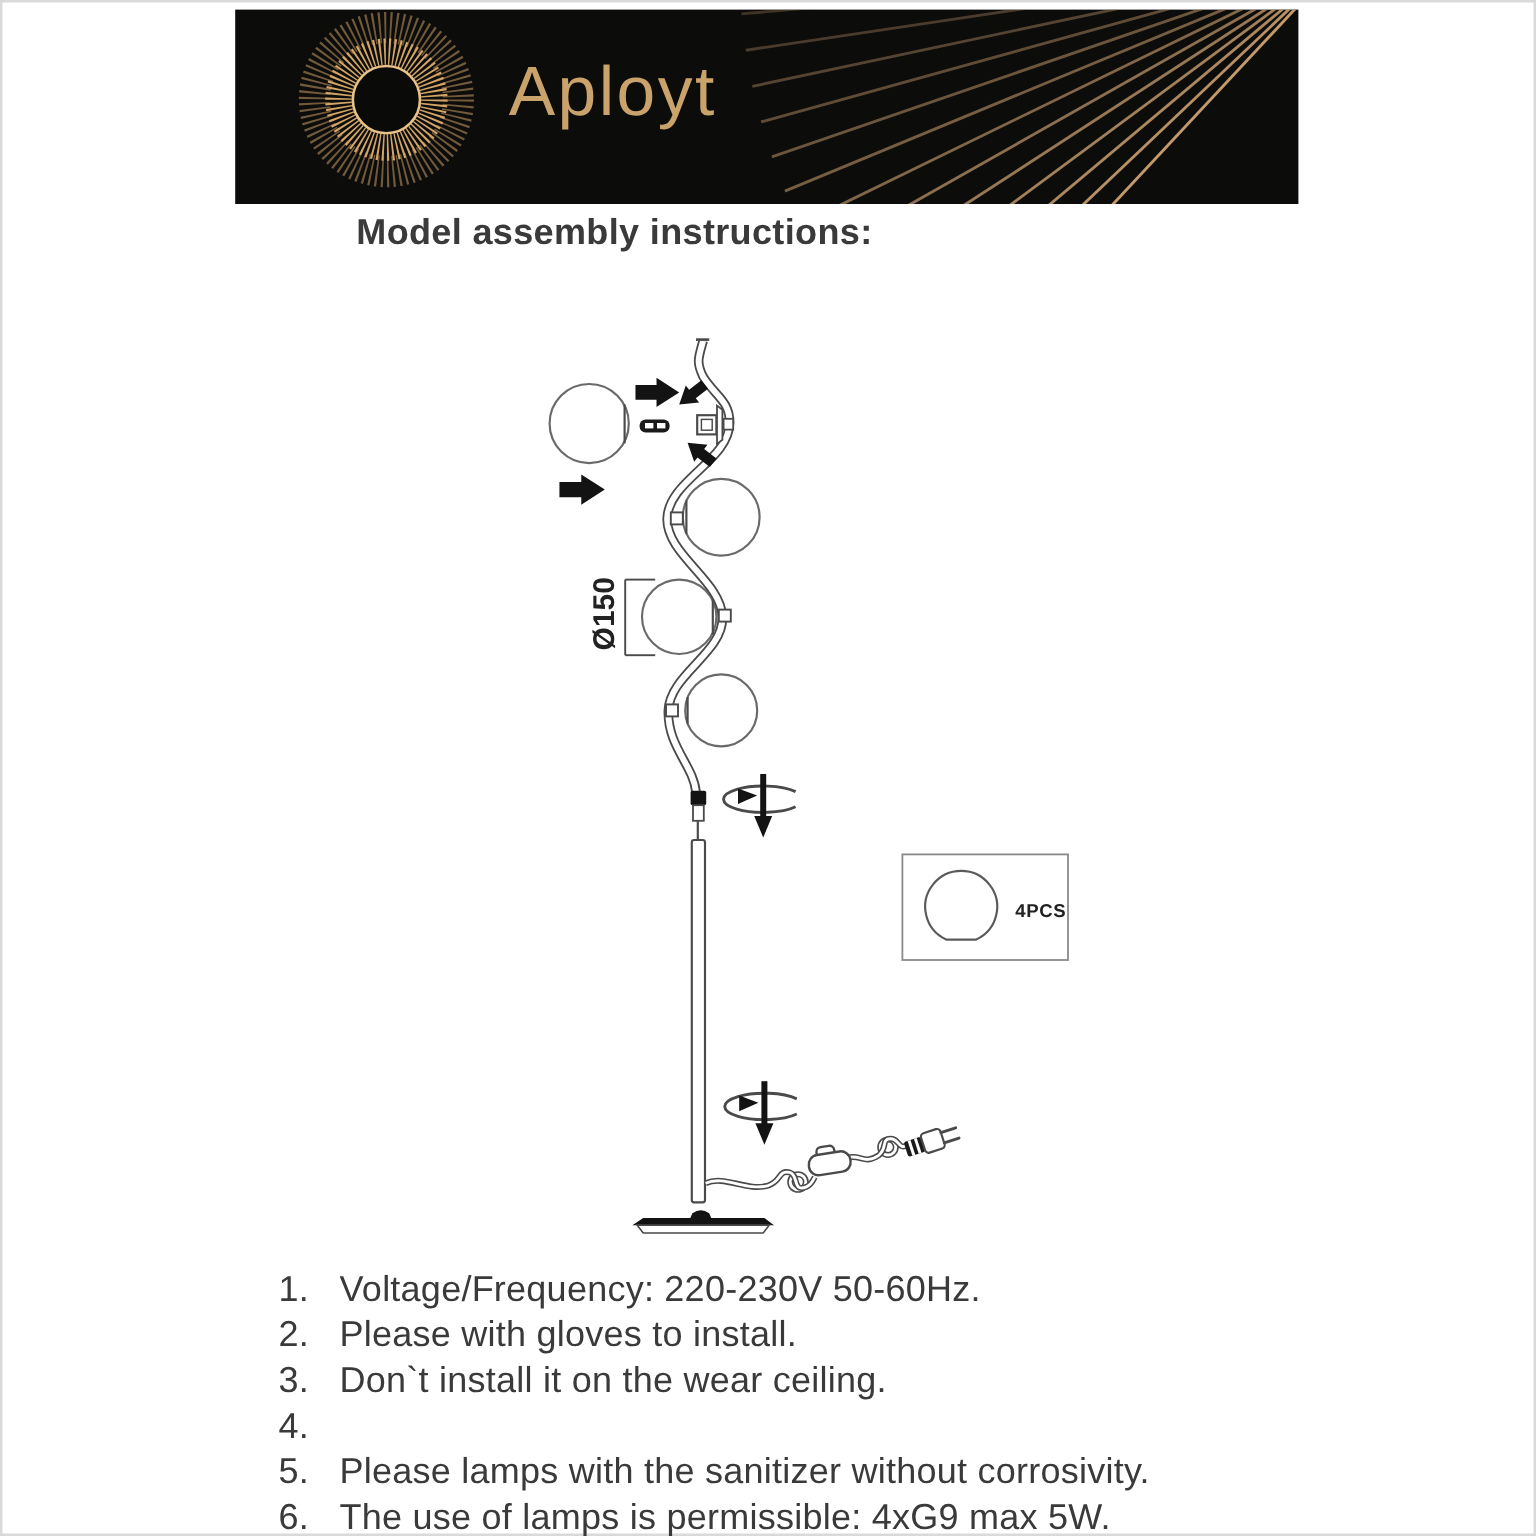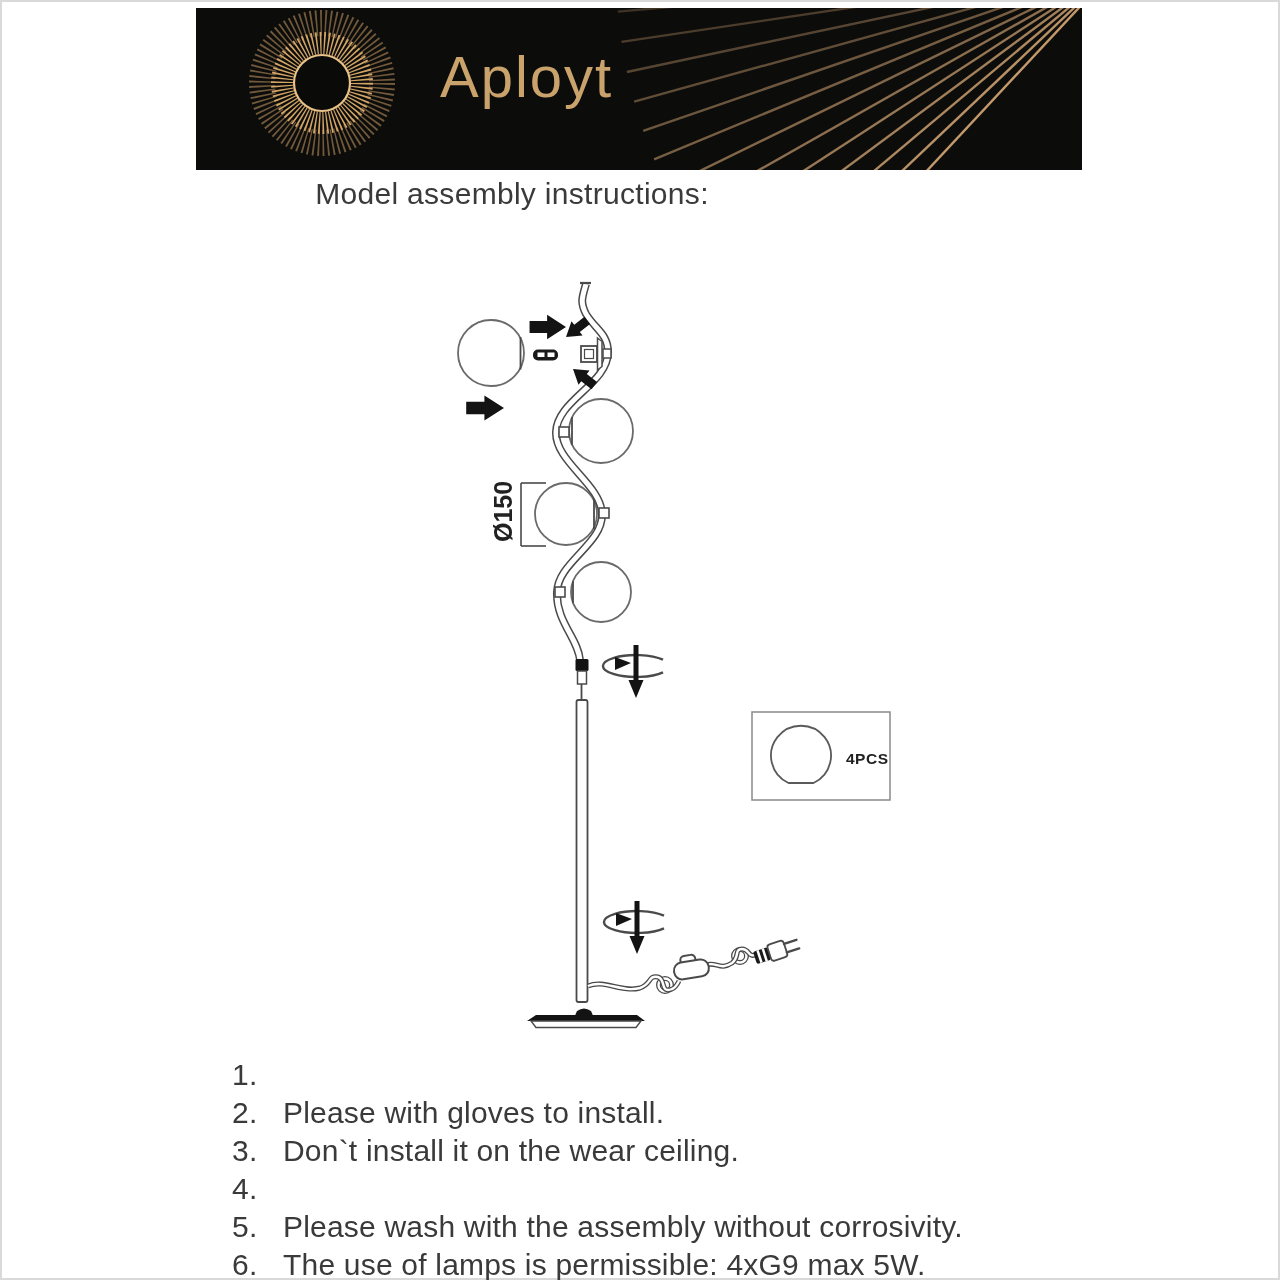--- a/index.html
+++ b/index.html
@@ -14,27 +14,27 @@
   }
   
   .banner{
     position:absolute;left:196px;top:8px;width:886px;height:162px;
     background:#0c0c0b;overflow:hidden;
   }
   .banner svg{position:absolute;left:0;top:0;}
   .brand{
     position:absolute;left:228px;top:40px;
     font-size:58px;font-weight:400;letter-spacing:2px;
-    color:#c9a36b;line-height:1;margin-left:16px;
+    color:#c9a36b;line-height:1;
   }
   
   .title-block{
     position:absolute;left:0;top:175px;width:1024px;
     text-align:center;color:#3a3a3a;
-    font-size:30px;font-weight:400;line-height:38px;letter-spacing:.3px;
+    font-size:30px;font-weight:700;line-height:38px;letter-spacing:.3px;
   }
   
   svg.diagram{position:absolute;left:0;top:0;pointer-events:none;}
   .ln{stroke:#4a4a4a;fill:none;}
   .tube-o{stroke:#4a4a4a;stroke-width:8;fill:none;}
   .tube-i{stroke:#ffffff;stroke-width:5;fill:none;}
   .cord-o{stroke:#4a4a4a;stroke-width:5;fill:none;}
   .cord-i{stroke:#ffffff;stroke-width:2.4;fill:none;}
   .globe{fill:#ffffff;stroke:#6a6a6a;stroke-width:1.8;}
   .wh{fill:#ffffff;stroke:#4a4a4a;}
@@ -194,35 +194,36 @@
       <line class="ln" x1="521" y1="483" x2="521" y2="546" stroke-width="1.6"></line>
       <line class="ln" x1="521" y1="483" x2="546" y2="483" stroke-width="1.6"></line>
       <line class="ln" x1="521" y1="546" x2="546" y2="546" stroke-width="1.6"></line>
       <text transform="translate(512,542) rotate(-90)" font-size="25" font-weight="600" fill="#222">Ø150</text>
     </g>
   </svg>
 
   <ol class="instructions">
     <li>
         <span class="num">1.</span>
+        <span>Voltage/Frequency: 220-230V 50-60Hz.</span>
       </li>
     <li>
         <span class="num">2.</span>
         <span>Please with gloves to install.</span>
       </li>
     <li>
         <span class="num">3.</span>
         <span>Don`t install it on the wear ceiling.</span>
       </li>
     <li>
         <span class="num">4.</span>
       </li>
     <li>
         <span class="num">5.</span>
-        <span>Please wash with the assembly without corrosivity.</span>
+        <span>Please lamps with the sanitizer without corrosivity.</span>
       </li>
     <li>
         <span class="num">6.</span>
         <span>The use of lamps is permissible: 4xG9 max 5W.</span>
       </li>
   </ol>
 
 </div>
 
 </body></html>

